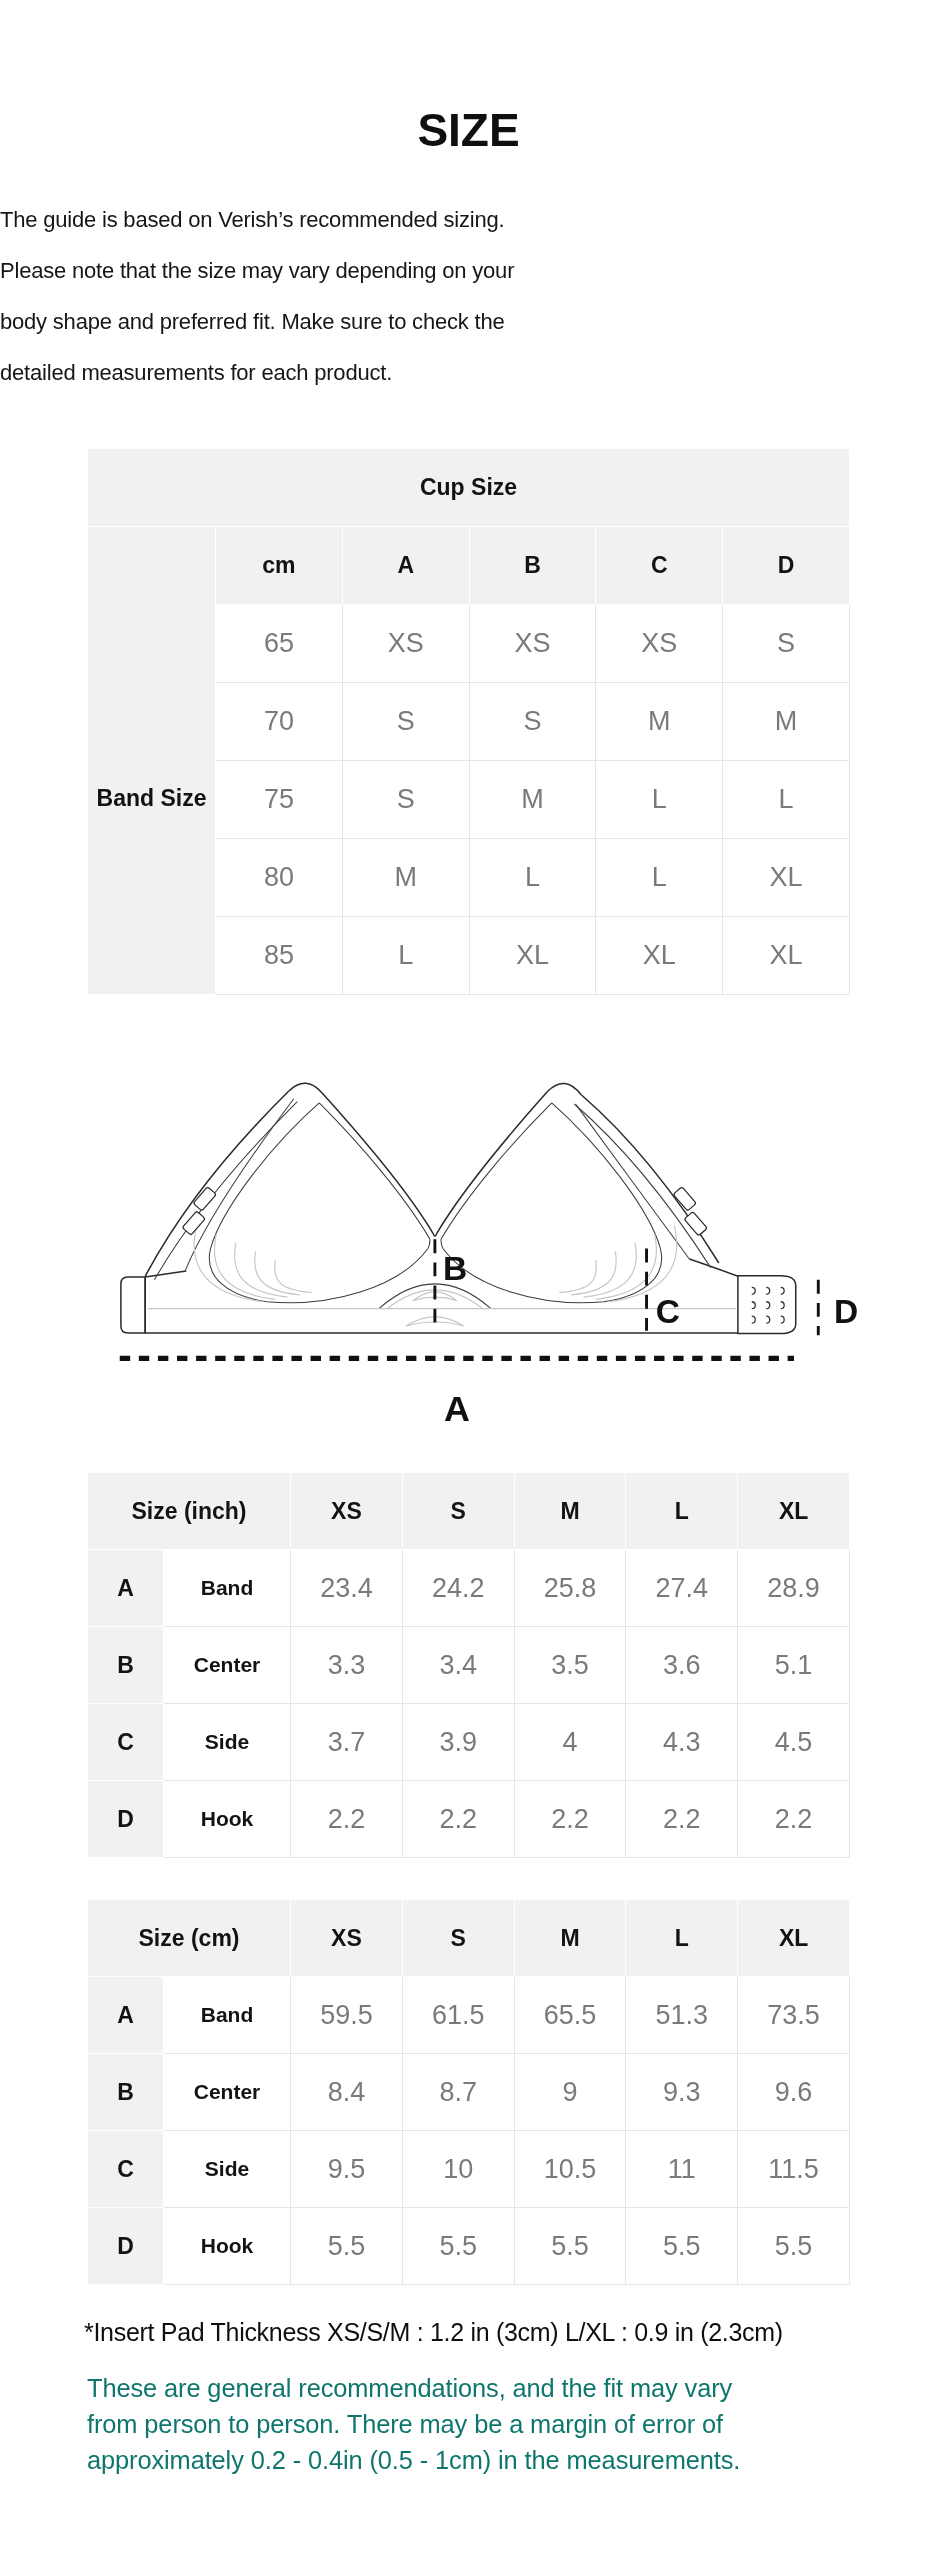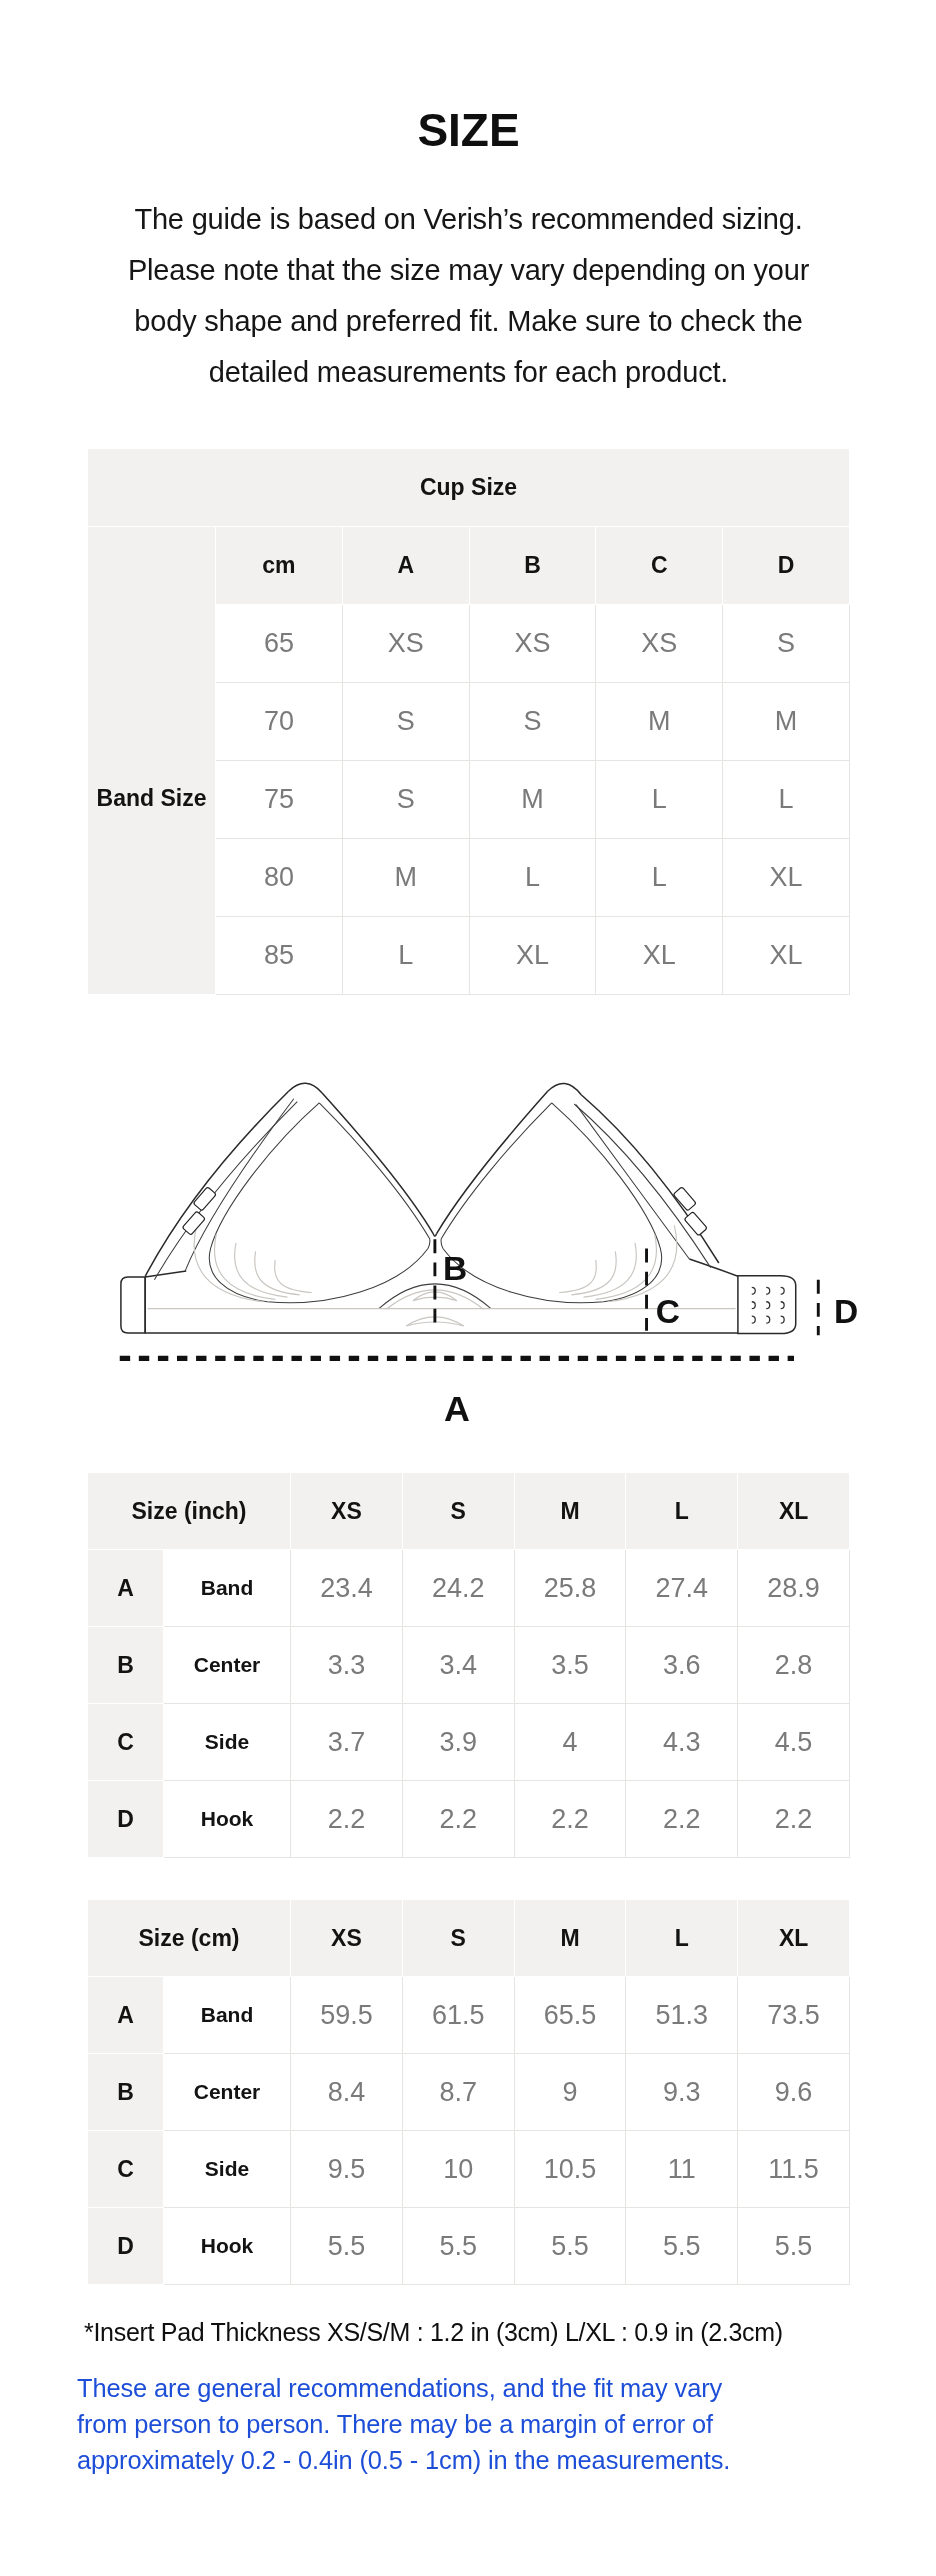--- a/index.html
+++ b/index.html
@@ -5,22 +5,22 @@
   html,body{margin:0;padding:0;background:#ffffff;}
   .page{
     position:relative; width:937px; height:2576px; background:#ffffff;
     font-family:"Liberation Sans","DejaVu Sans",sans-serif; color:#121212; overflow:hidden;
   }
   .title{
     position:absolute; top:103px; left:0; width:937px; text-align:center;
     font-size:46px; font-weight:700; letter-spacing:0; color:#0f0f0f;
   }
   .intro{
-    position:absolute; top:194px; left:0; width:937px; text-align:center;
-    font-size:29px; line-height:51px; letter-spacing:-0.2px; color:#161616;
+    position:absolute; top:194px; left:0; width:937px; text-align:left;
+    font-size:22px; line-height:51px; letter-spacing:-0.2px; color:#161616;
   }
   table{ position:absolute; left:87px; border-collapse:collapse; table-layout:fixed; width:763px;}
   #cup-table{ top:448px; }
   #inch-table{ top:1472px; }
   #cm-table{ top:1899px; }
   #cup-table tr{ height:78px; }
   #inch-table tr, #cm-table tr{ height:77px; }
   th,td{ text-align:center; vertical-align:middle; padding:0; }
   .ghead{
     background:#f2f1ef; border:1.2px solid #ffffff;
@@ -36,22 +36,22 @@
   }
   .bandsize{ vertical-align:middle; padding-top:77px; line-height:1.3; }
   .bra-wrap{ position:absolute; left:81px; top:1076px; width:798px; height:359px; }
   .bra-wrap svg{ display:block; width:100%; height:100%; }
   .measure-label{ font-weight:700; font-size:58px; fill:#111111; }
   .footnote{
     position:absolute; left:84px; top:2318px; width:810px;
     font-size:25px; font-weight:400; letter-spacing:-0.3px; color:#0f0f0f;
   }
   .disclaimer{
-    position:absolute; left:77px; top:2370px; width:752px;
-    font-size:25.4px; line-height:36px; letter-spacing:-0.1px; color:#1d4ed8;
+    position:absolute; left:87px; top:2370px; width:752px;
+    font-size:25.4px; line-height:36px; letter-spacing:-0.1px; color:#0f766e;
   }
 </style>
 </head>
 <body>
 
 <div class="page">
 
   <div class="title">SIZE</div>
 
   <div class="intro">
@@ -228,21 +228,21 @@
       <td class="val">27.4</td>
       <td class="val">28.9</td>
     </tr>
     <tr>
       <th class="ghead">B</th>
       <td class="rowlabel">Center</td>
       <td class="val">3.3</td>
       <td class="val">3.4</td>
       <td class="val">3.5</td>
       <td class="val">3.6</td>
-      <td class="val">2.8</td>
+      <td class="val">5.1</td>
     </tr>
     <tr>
       <th class="ghead">C</th>
       <td class="rowlabel">Side</td>
       <td class="val">3.7</td>
       <td class="val">3.9</td>
       <td class="val">4</td>
       <td class="val">4.3</td>
       <td class="val">4.5</td>
     </tr>

